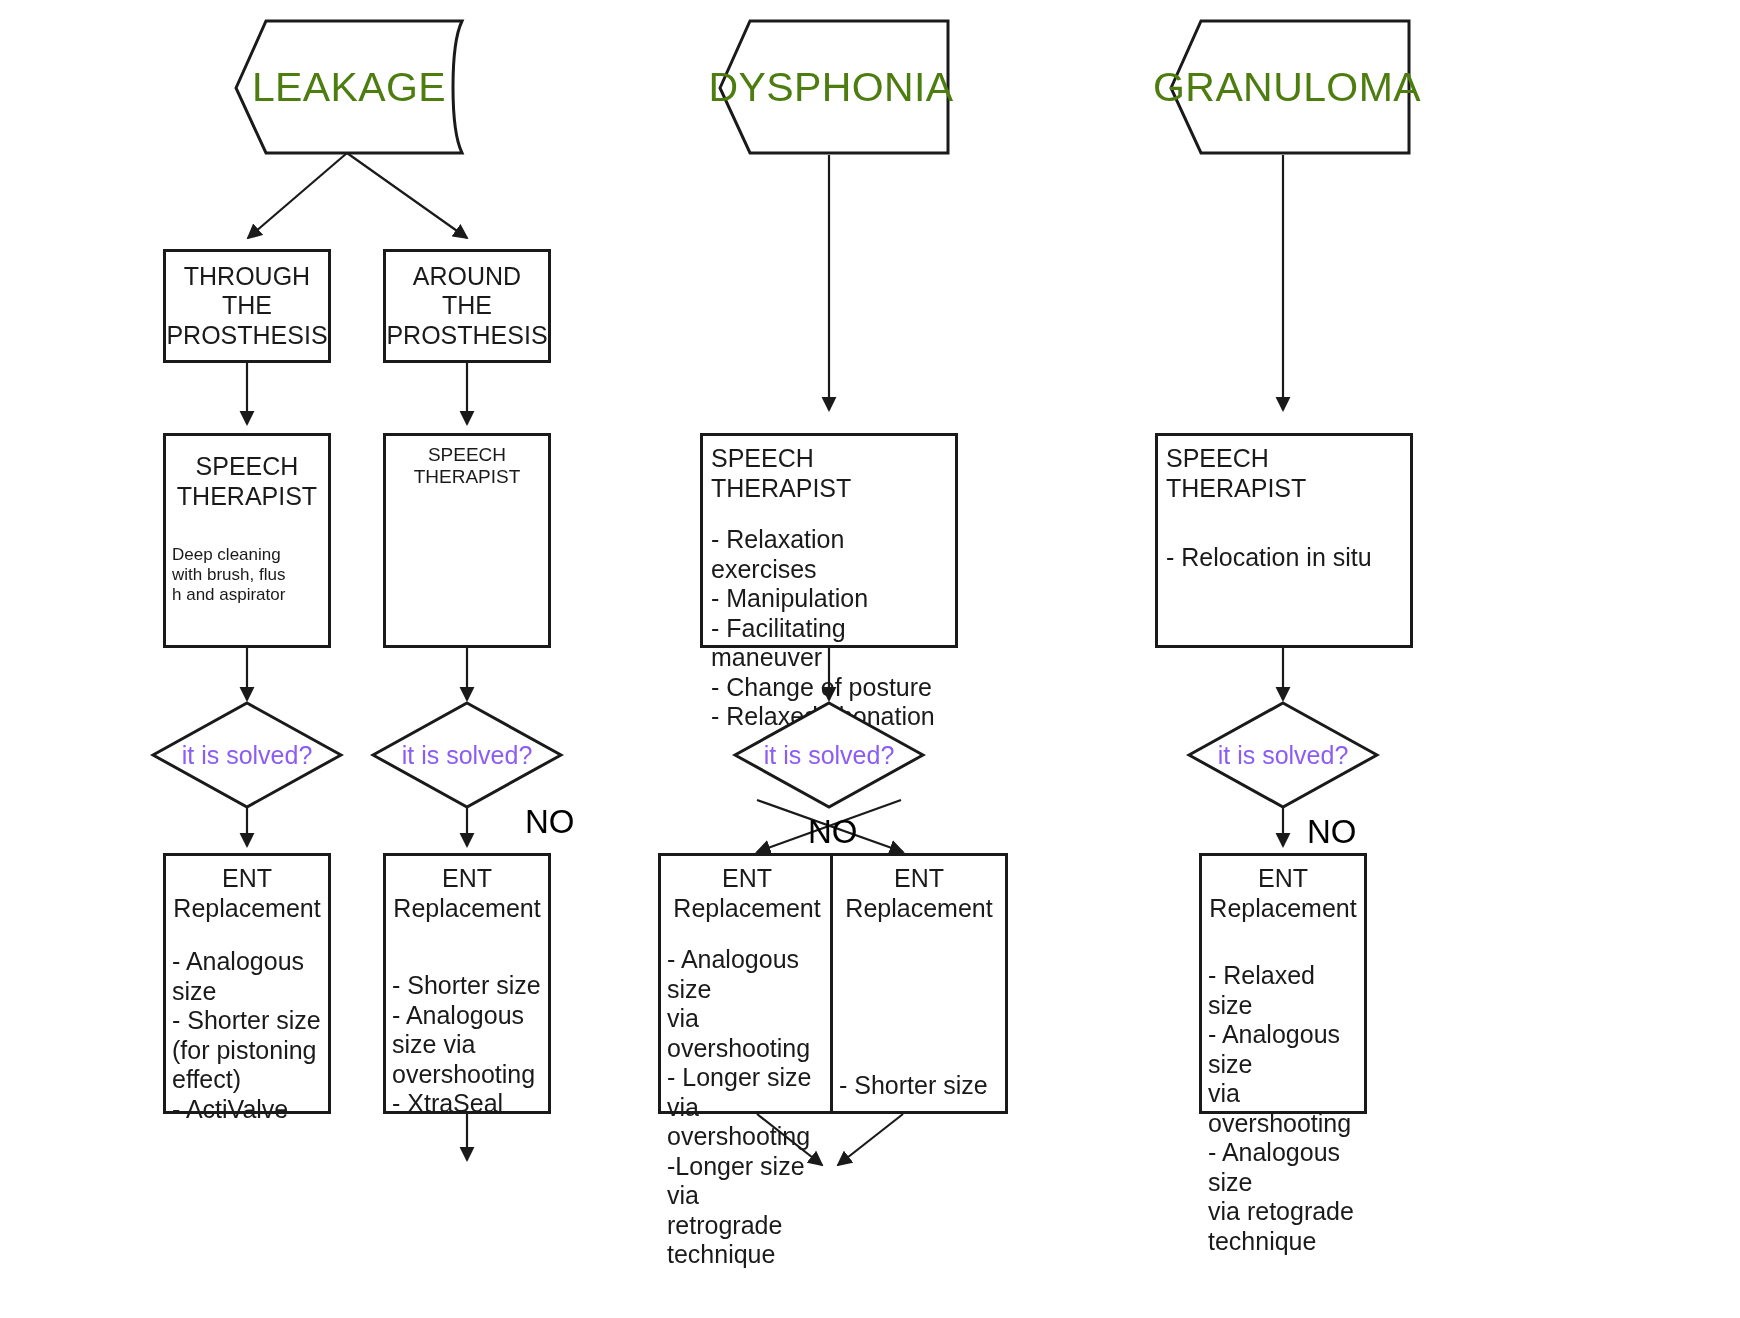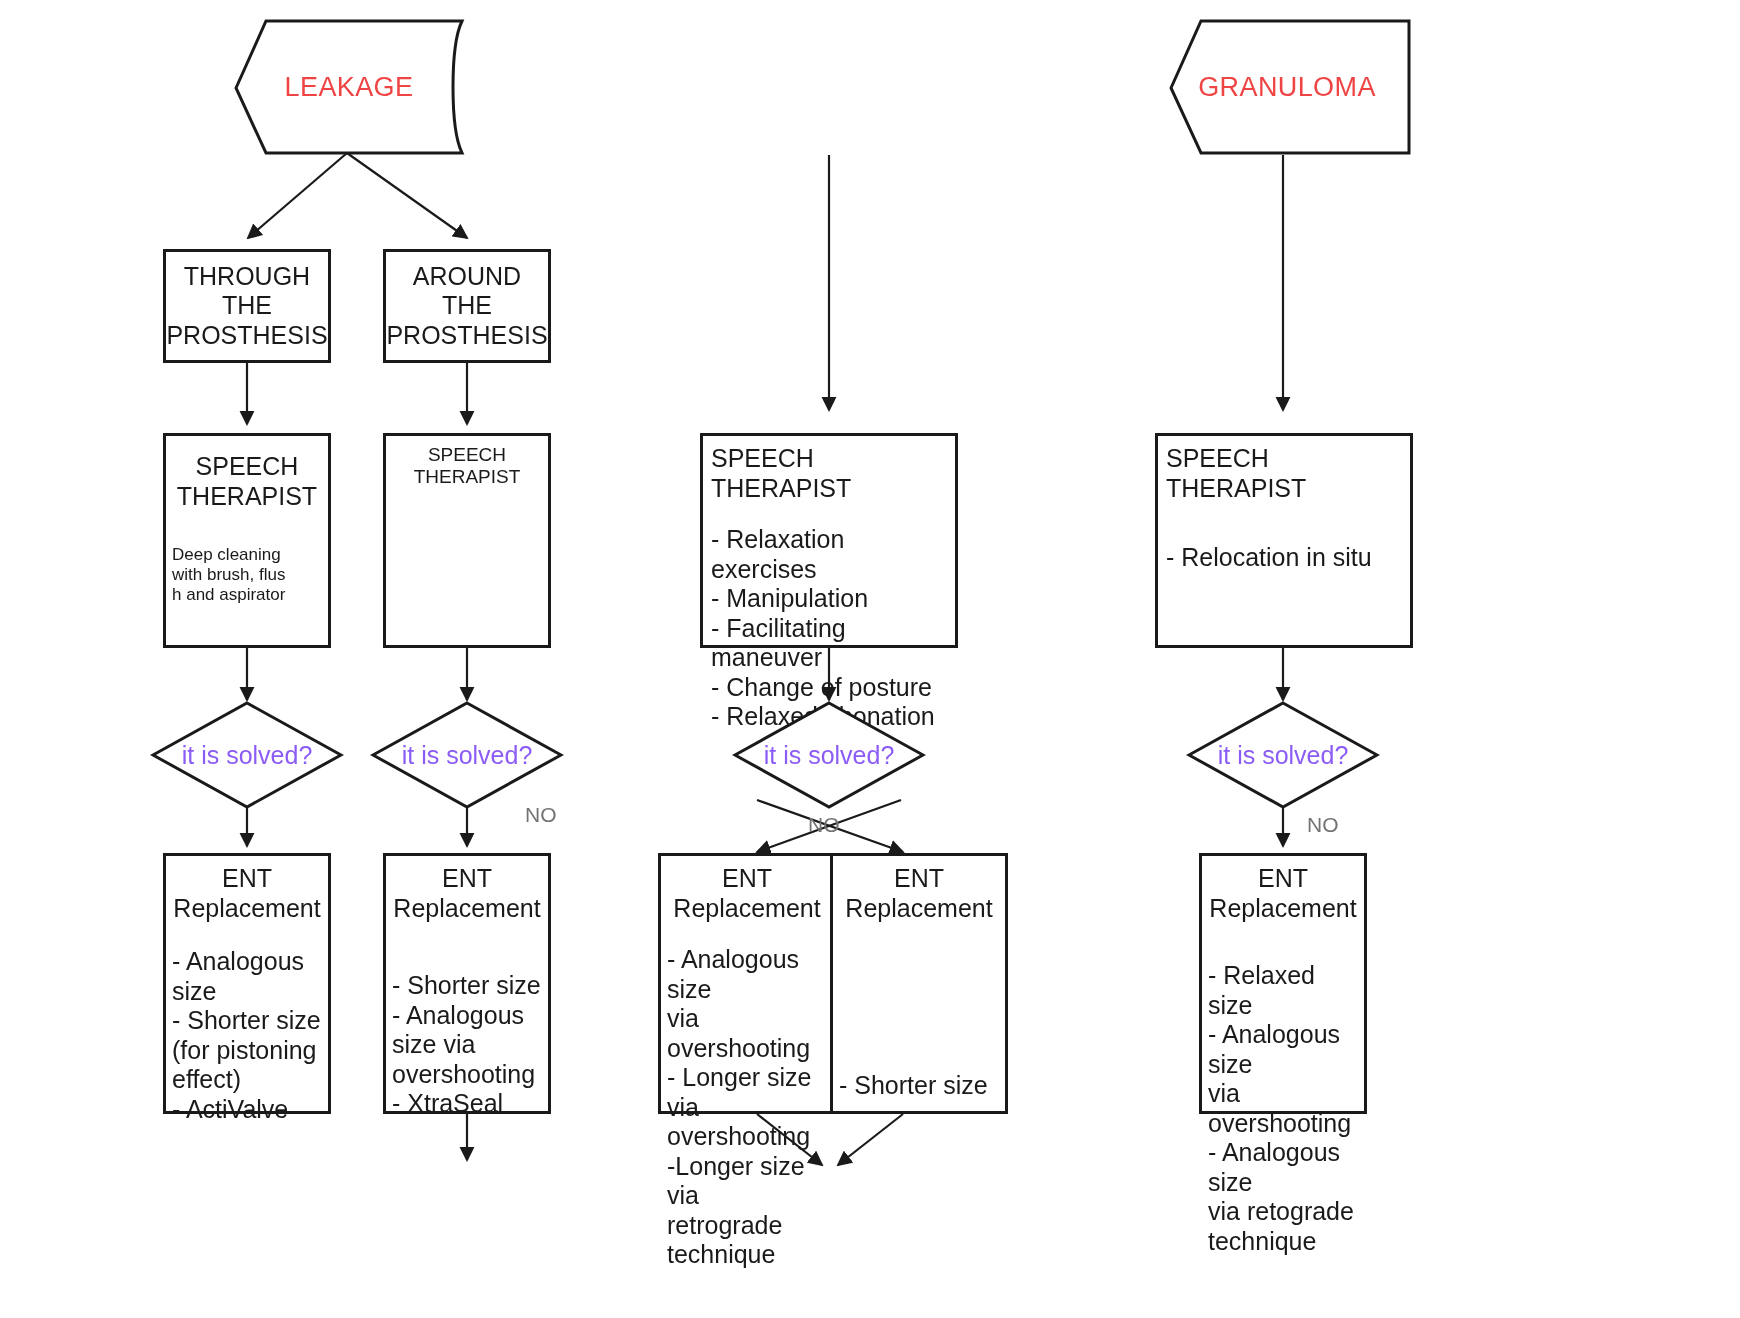--- a/index.html
+++ b/index.html
@@ -41,23 +41,23 @@
   .term svg { display: block; }
   .term .termlabel {
     position: absolute;
     left: 0;
     top: 0;
     width: 100%;
     height: 100%;
     display: flex;
     align-items: center;
     justify-content: center;
-    font-size: 27px;
+    font-size: 41px;
     letter-spacing: 0.4px;
-    color: #ef4444;
+    color: #4d7c0f;
   }
   .diamond {
     position: absolute;
   }
   .diamond svg { display: block; }
   .diamond .dlabel {
     position: absolute;
     left: 0; top: 0;
     width: 100%; height: 100%;
     display: flex;
@@ -73,22 +73,22 @@
   .title-left {
     text-align: left;
     line-height: 1.18;
   }
   .body-list {
     line-height: 1.18;
     white-space: pre-line;
   }
   .no-label {
     position: absolute;
-    font-size: 21px;
-    color: #737373;
+    font-size: 33px;
+    color: #000000;
   }
   .pad {
     padding: 8px 8px 4px 8px;
   }
 </style>
 </head>
 <body>
 
 <div id="canvas">
 
@@ -193,20 +193,26 @@
   <div class="node rectbox" style="left:383px; top:853px; width:168px; height:261px;">
     <div class="title-center" style="font-size:25px; margin-top:8px;">ENT
 Replacement</div>
     <div class="body-list title-left" style="font-size:25px; padding:0 6px; margin-top:48px;">- Shorter size
 - Analogous
 size via
 overshooting
 - XtraSeal</div>
   </div>
 
+  <div class="term" style="left:712px; top:18px; width:238px; height:138px;">
+    <svg width="238" height="138" viewBox="0 0 238 138">
+      <path d="M 8 70 L 38 3 L 236 3 L 236 135 L 38 135 Z" fill="#ffffff" stroke="#1a1a1a" stroke-width="3"></path>
+    </svg>
+    <div class="termlabel">DYSPHONIA</div>
+  </div>
 
   <div class="node rectbox" style="left:700px; top:433px; width:258px; height:215px;">
     <div class="title-left" style="font-size:25px; margin:8px 0 0 8px;">SPEECH THERAPIST</div>
     <div class="body-list title-left" style="font-size:25px; padding:0 8px; margin-top:22px;">- Relaxation exercises
 - Manipulation
 - Facilitating maneuver
 - Change of posture
 - Relaxed phonation</div>
   </div>
 

